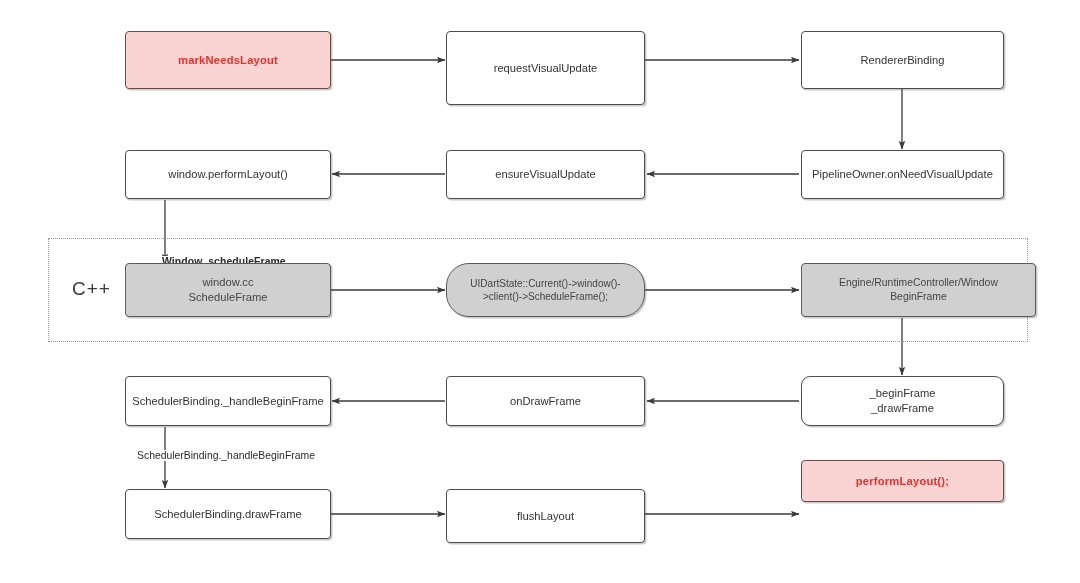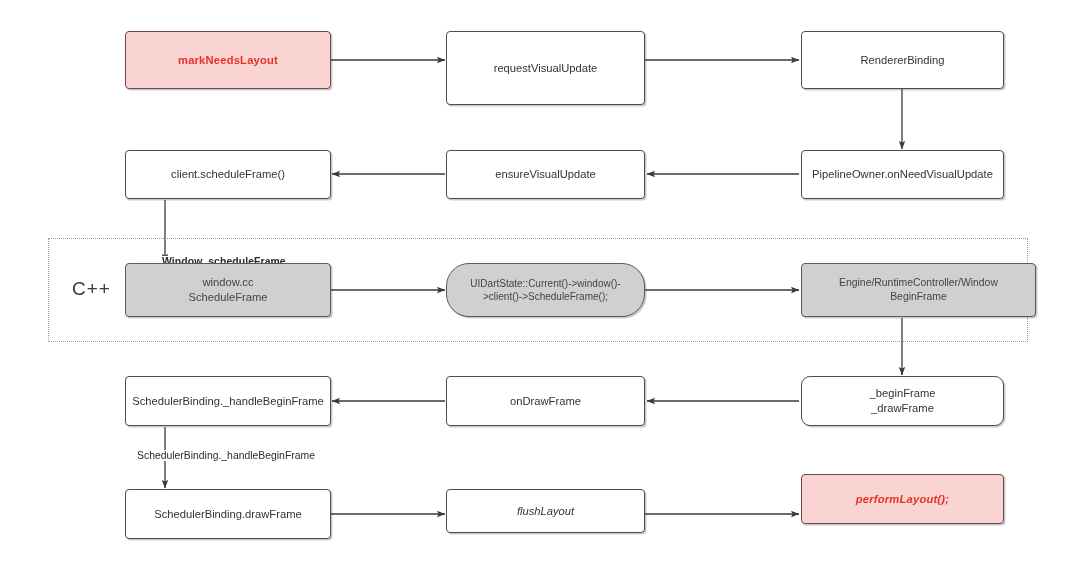--- a/index.html
+++ b/index.html
@@ -143,21 +143,21 @@
 
   <div class="node" style="left:801px; top:150px; width:203px; height:49px;">
     <span>PipelineOwner.onNeedVisualUpdate</span>
   </div>
 
   <div class="node" style="left:446px; top:150px; width:199px; height:49px;">
     <span>ensureVisualUpdate</span>
   </div>
 
   <div class="node" style="left:125px; top:150px; width:206px; height:49px;">
-    <span>client.scheduleFrame()</span>
+    <span>window.performLayout()</span>
   </div>
 
   <div class="edge-label bold" style="left:160px; top:220px;margin-top:36px;">Window_scheduleFrame</div>
 
   <div class="node gray" style="left:125px; top:263px; width:206px; height:54px;">
     <span>
       <span class="line1">window.cc</span>
       <span class="line2">ScheduleFrame</span>
     </span>
   </div>
@@ -190,21 +190,21 @@
   <div class="node" style="left:125px; top:376px; width:206px; height:50px;">
     <span>SchedulerBinding._handleBeginFrame</span>
   </div>
 
   <div class="edge-label" style="left:135px; top:450px;">SchedulerBinding._handleBeginFrame</div>
 
   <div class="node" style="left:125px; top:489px; width:206px; height:50px;">
     <span>SchedulerBinding.drawFrame</span>
   </div>
 
-  <div class="node" style="left:446px; top:489px; width:199px; height:44px;font-style:italic;">
+  <div class="node" style="left:446px; top:489px; width:199px; height:54px;">
     <span>flushLayout</span>
   </div>
 
-  <div class="node pink" style="left:801px; top:474px; width:203px; height:50px;font-style:italic;">
+  <div class="node pink" style="left:801px; top:460px; width:203px; height:42px;">
     <span>performLayout();</span>
   </div>
 
 </div>
 
 </body></html>

